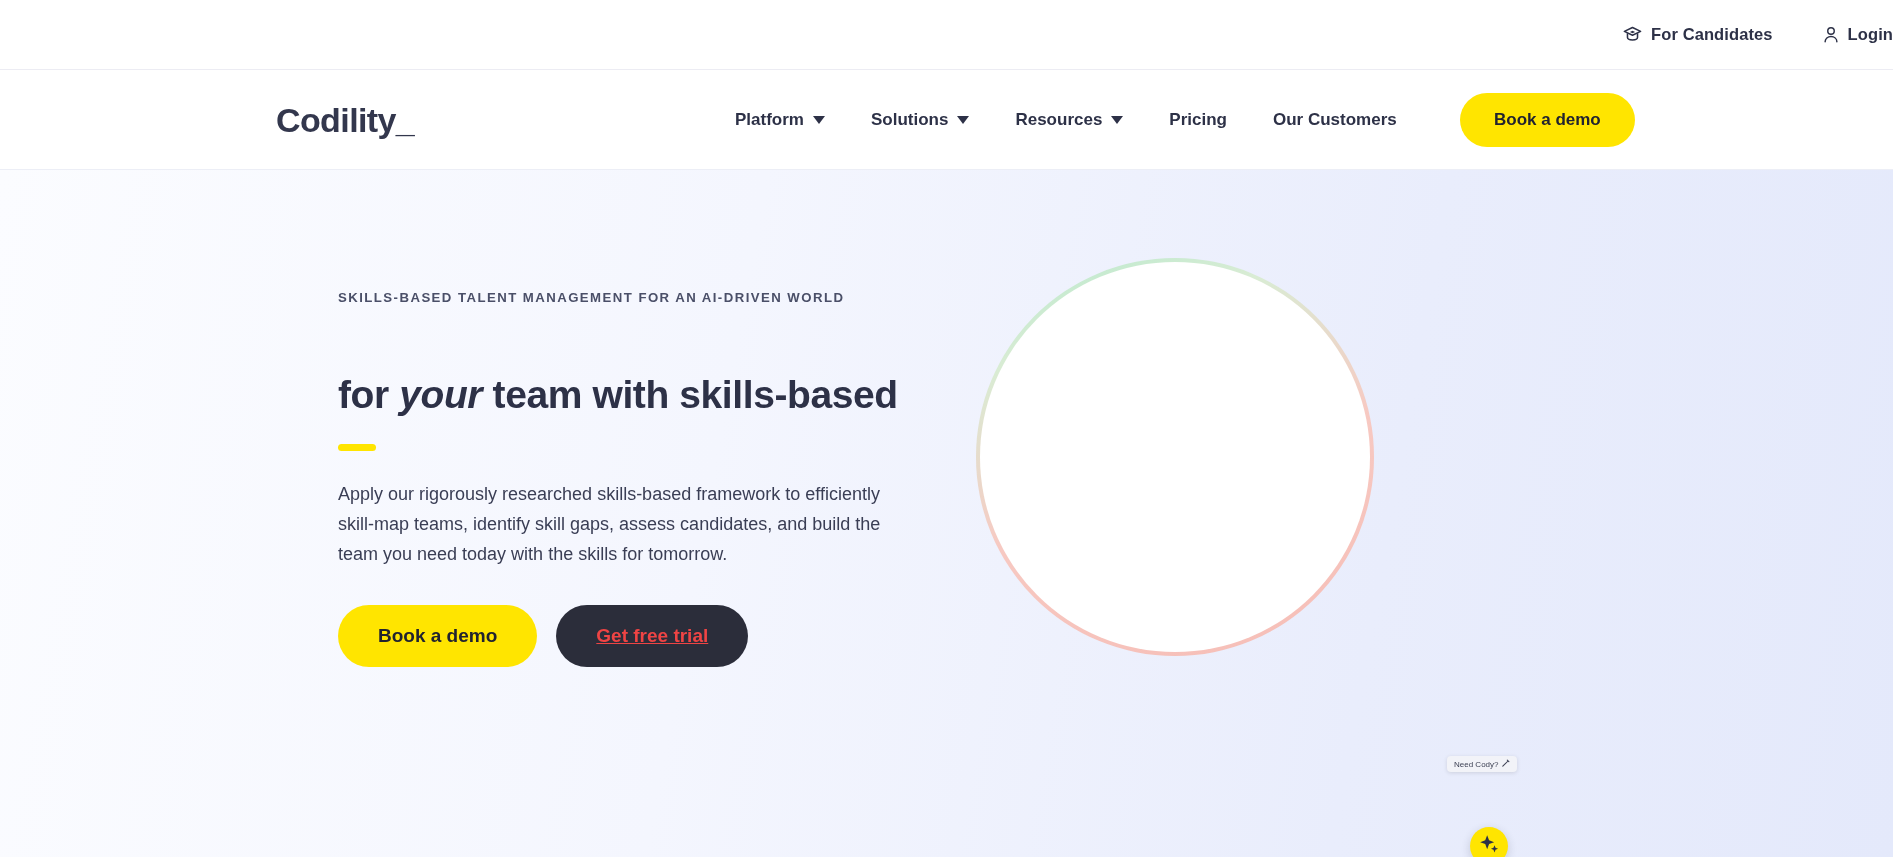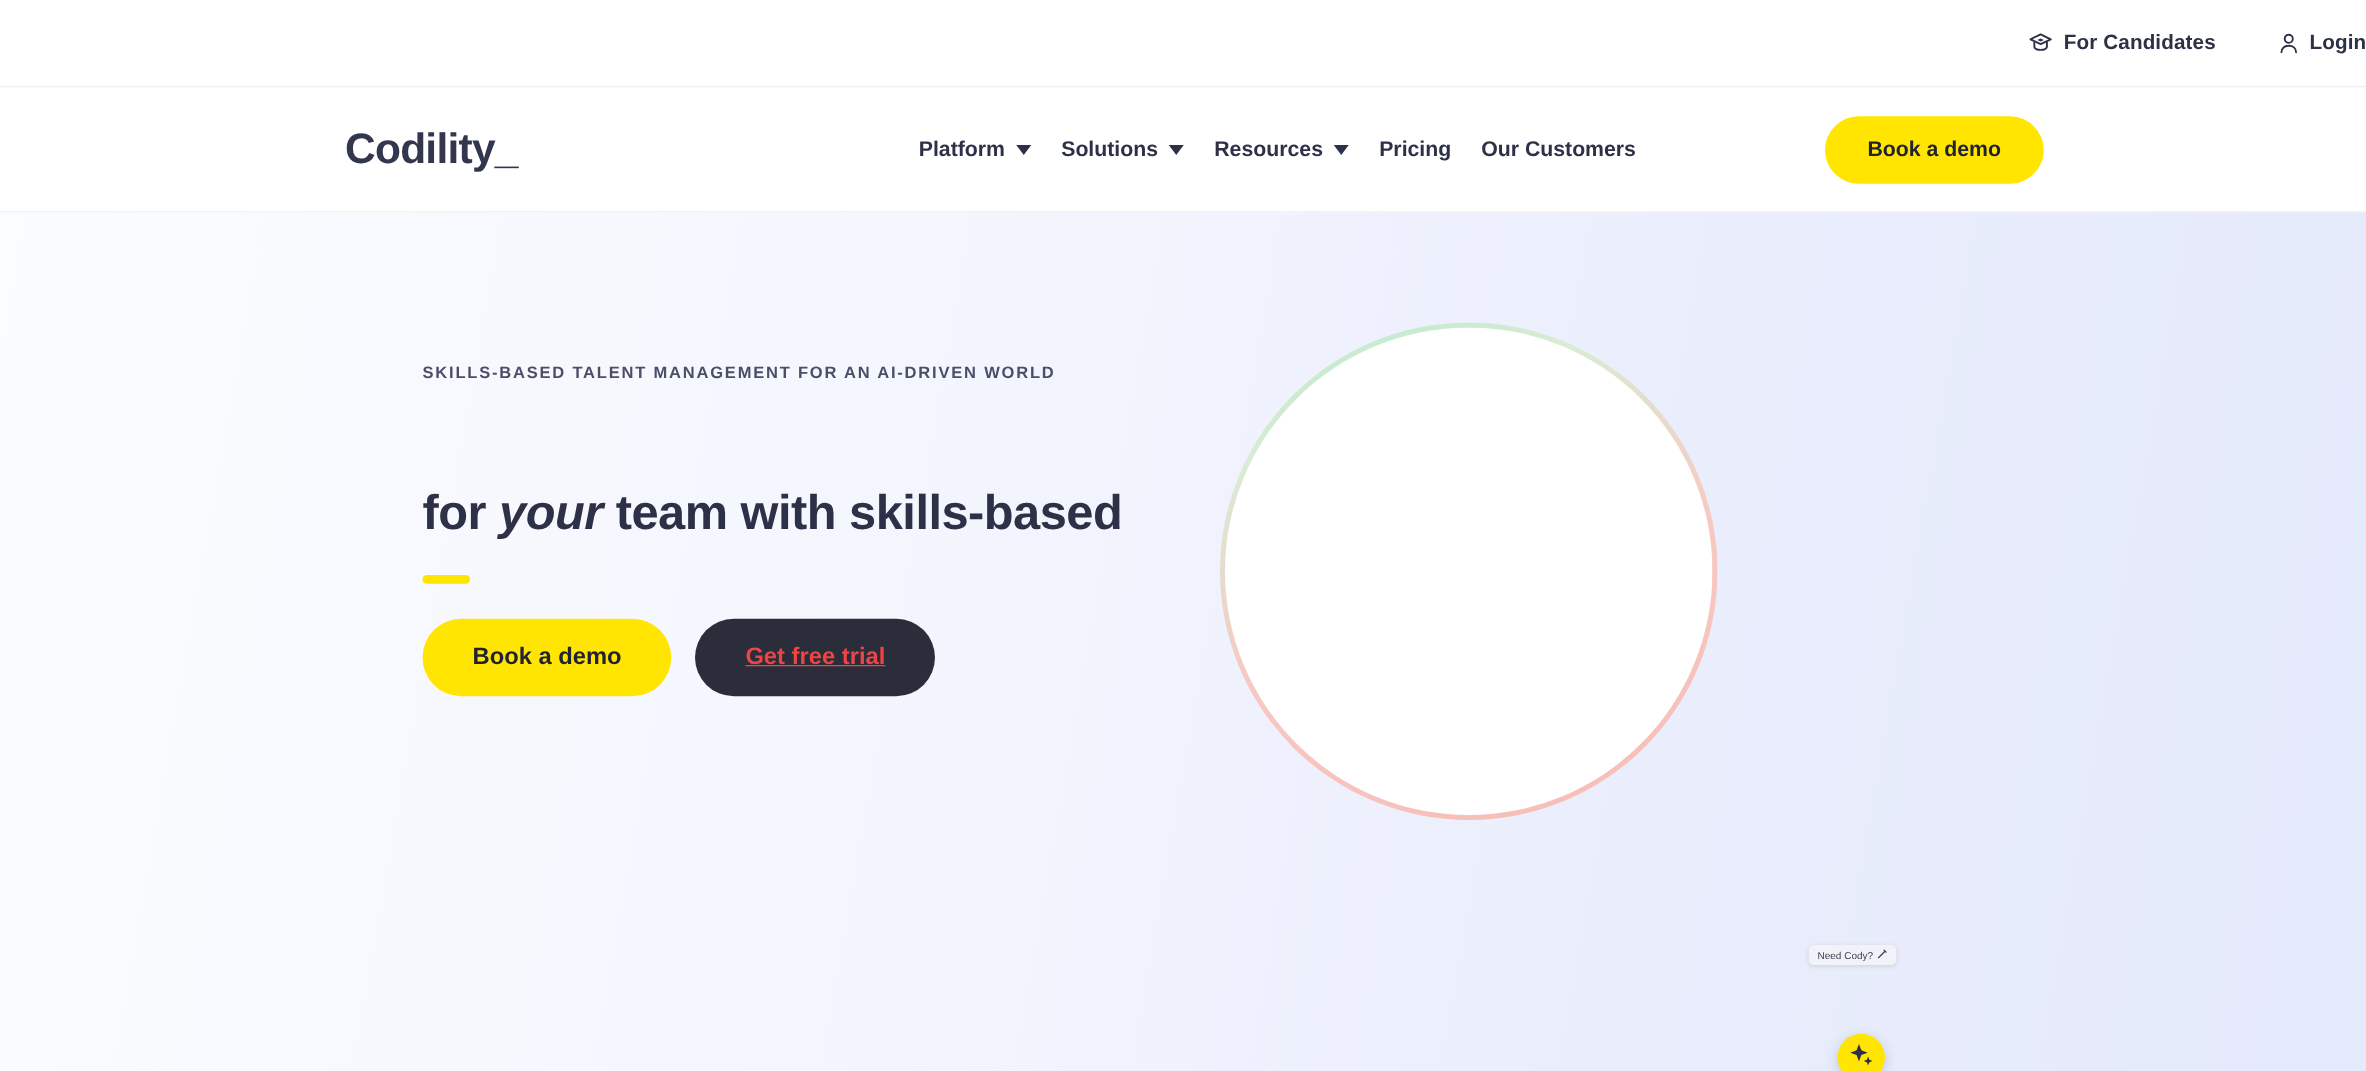--- a/index.html
+++ b/index.html
@@ -38,21 +38,21 @@
   }
   .logo {
     position: absolute; left: 276px; top: 50%;
     transform: translateY(-50%);
     font-size: 34px; font-weight: 700; letter-spacing: -.6px;
     color: #33374d; cursor: pointer; white-space: nowrap;
   }
   .nav-items {
     position: absolute; left: 735px; top: 50%;
     transform: translateY(-50%);
-    display: flex; align-items: center; gap: 24px;
+    display: flex; align-items: center; gap: 46px;
   }
   .nav-item {
     display: flex; align-items: center; gap: 9px;
     font-size: 17px; font-weight: 700; color: #2d3147;
     cursor: pointer; white-space: nowrap;
   }
   .caret {
     width: 0; height: 0;
     border-left: 6px solid transparent;
     border-right: 6px solid transparent;
@@ -73,21 +73,21 @@
     position: absolute; top: 170px; left: 0;
     width: 1893px; height: 687px;
     background: linear-gradient(100deg, #fbfcff 0%, #f4f6fe 38%, #e9edfc 72%, #e4e9fb 100%);
     overflow: hidden;
   }
   .hero-copy {
     position: absolute; left: 338px; top: 120px; width: 620px;
   }
   .eyebrow {
     font-size: 13.2px; font-weight: 600; color: #4a4f68;
-    letter-spacing: 1.45px; margin-bottom: 38px;
+    letter-spacing: 1.45px; margin-bottom: 22px;
   }
   .headline {
     font-size: 39px; line-height: 45px; font-weight: 700;
     color: #2d3147; letter-spacing: -.4px; margin-bottom: 0;
     width: 640px;
   }
   .headline .ital { font-style: italic; }
   .rule {
     width: 38px; height: 7px; background: #ffe500;
     border-radius: 4px; margin: 27px 0 28px 0;
@@ -192,20 +192,21 @@
     <div class="hero-copy">
       <div class="eyebrow">SKILLS-BASED TALENT MANAGEMENT FOR AN AI-DRIVEN WORLD</div>
 
       <h1 class="headline">
         <br>
         <span>for </span><span class="ital">your</span><span> team with skills-based</span><br>
       </h1>
 
       <div class="rule"></div>
 
+      <p class="body-copy">Apply our rigorously researched skills-based framework to efficiently skill-map teams, identify skill gaps, assess candidates, and build the team you need today with the skills for tomorrow.</p>
 
       <div class="cta-row">
         <button class="btn btn-yellow">Book a demo</button>
         <button class="btn btn-dark">Get free trial</button>
       </div>
     </div>
 
     <div class="art">
 
       <div class="circle-ring"></div>

